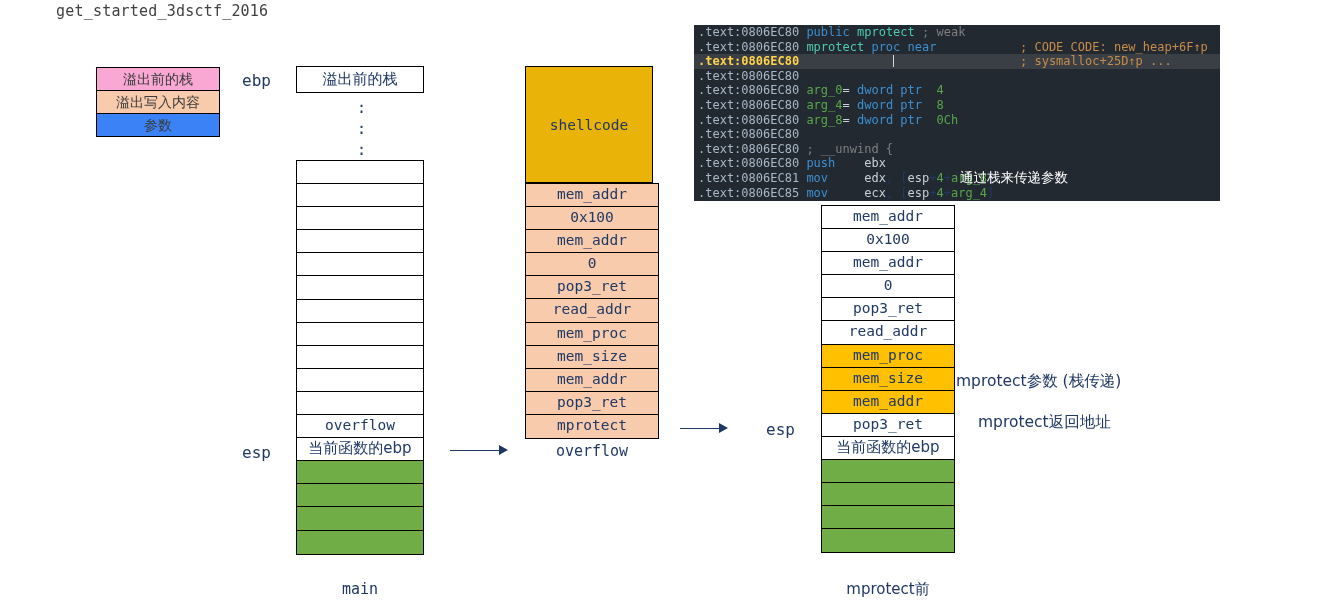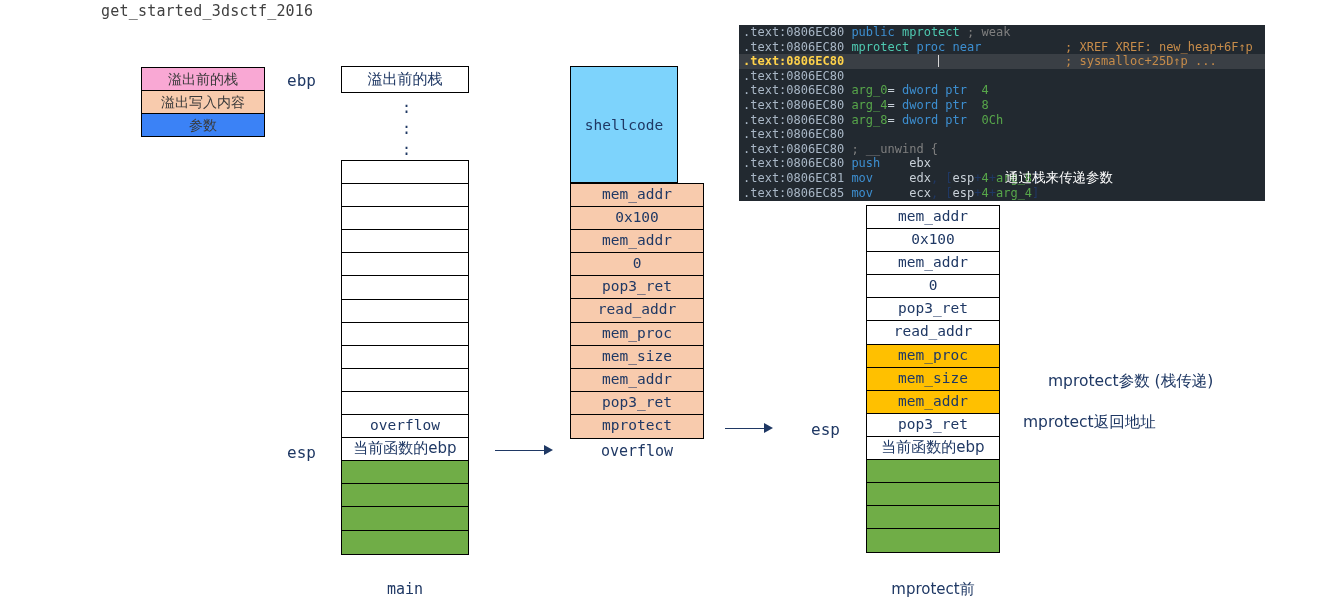--- a/index.html
+++ b/index.html
@@ -1,21 +1,21 @@
 <!DOCTYPE html>
 <html><head>
 <meta charset="utf-8">
 <style>
   html,body{margin:0;padding:0;}
   body{
     width:1330px;height:610px;background:#ffffff;position:relative;
     font-family:"DejaVu Sans Mono","Liberation Mono",monospace;
     color:#1f3864;overflow:hidden;
   }
-  .abs{position:absolute;margin-left:45px;}
+  .abs{position:absolute;}
   
   #title{
     left:56px;top:2px;font-size:15px;color:#404040;
     font-family:"DejaVu Sans Mono","Liberation Mono",monospace;
     letter-spacing:.2px;
   }
   
   #legend{left:96px;top:67px;width:122px;border:1px solid #000;}
   #legend .row{
     height:22px;line-height:22px;text-align:center;font-size:14px;
@@ -118,21 +118,21 @@
     <div class="cell" style="height: 23.1px; line-height: 21.1px; background: rgb(112, 173, 71);"></div>
   </div>
 <div class="abs reg" style="left:242px;top:443px;">esp</div>
 <div class="abs caption" style="left:296px;top:580px;width:128px;">main</div>
 
 <div class="abs" style="left:450px;top:445px;width:58px;display:flex;align-items:center;">
   <div class="arrow-line" style="flex:1;"></div>
     <div class="arrow-head"></div>
 </div>
 
-<div class="abs stack" style="left:525px;top:66px;width:108px;height:117px;background:#7dd3fc;">
+<div class="abs stack" style="left:525px;top:66px;width:128px;height:117px;background:#eab308;">
   <div class="cell" style="height:100%;line-height:117px;border-bottom:none;">shellcode</div>
 </div>
 <div class="abs stack" id="overflow-stack" style="left:525px;top:183px;width:134px;">
     <div class="cell" style="height: 23.1px; line-height: 21.1px; background: rgb(248, 203, 173);">mem_addr</div>
     <div class="cell" style="height: 23.1px; line-height: 21.1px; background: rgb(248, 203, 173);">0x100</div>
     <div class="cell" style="height: 23.1px; line-height: 21.1px; background: rgb(248, 203, 173);">mem_addr</div>
     <div class="cell" style="height: 23.1px; line-height: 21.1px; background: rgb(248, 203, 173);">0</div>
     <div class="cell" style="height: 23.1px; line-height: 21.1px; background: rgb(248, 203, 173);">pop3_ret</div>
     <div class="cell" style="height: 23.1px; line-height: 21.1px; background: rgb(248, 203, 173);">read_addr</div>
     <div class="cell" style="height: 23.1px; line-height: 21.1px; background: rgb(248, 203, 173);">mem_proc</div>
@@ -160,26 +160,26 @@
     <div class="cell" style="height: 23.1px; line-height: 21.1px; background: rgb(255, 192, 0);">mem_size</div>
     <div class="cell" style="height: 23.1px; line-height: 21.1px; background: rgb(255, 192, 0);">mem_addr</div>
     <div class="cell" style="height: 23.1px; line-height: 21.1px; background: rgb(255, 255, 255);">pop3_ret</div>
     <div class="cell cjk" style="height: 23.1px; line-height: 21.1px; background: rgb(255, 255, 255);">当前函数的ebp</div>
     <div class="cell" style="height: 23.1px; line-height: 21.1px; background: rgb(112, 173, 71);"></div>
     <div class="cell" style="height: 23.1px; line-height: 21.1px; background: rgb(112, 173, 71);"></div>
     <div class="cell" style="height: 23.1px; line-height: 21.1px; background: rgb(112, 173, 71);"></div>
     <div class="cell" style="height: 23.1px; line-height: 21.1px; background: rgb(112, 173, 71);"></div>
   </div>
 <div class="abs caption cjkmix" style="left:821px;top:580px;width:134px;">mprotect前</div>
-<div class="abs note" style="left:1003px;top:371px;">mprotect参数 (栈传递)</div>
+<div class="abs note" style="left:956px;top:371px;">mprotect参数 (栈传递)</div>
 <div class="abs note" style="left:978px;top:412px;">mprotect返回地址</div>
 
 <div class="abs" id="ida">
     <div class="ln"><span class="c-addr">.text:0806EC80</span> <span><span class="c-mov">public</span> <span class="c-name">mprotect</span> <span class="c-cmt">; weak</span></span></div>
-    <div class="ln"><span class="c-addr">.text:0806EC80</span> <span><span class="c-name">mprotect</span> <span class="c-mov">proc</span> <span class="c-mov">near</span></span><span class="c-xref" style="position: absolute; left: 326px;">; XREF XREF: new_heap+6F↑p</span></div>
+    <div class="ln"><span class="c-addr">.text:0806EC80</span> <span><span class="c-name">mprotect</span> <span class="c-mov">proc</span> <span class="c-mov">near</span></span><span class="c-xref" style="position: absolute; left: 326px;">; CODE CODE: new_heap+6F↑p</span></div>
     <div class="ln hl"><span class="c-addr-hl">.text:0806EC80</span> <span></span><span class="c-xref" style="position: absolute; left: 326px;">; sysmalloc+25D↑p ...</span><span class="caret"></span></div>
     <div class="ln"><span class="c-addr">.text:0806EC80</span> <span></span></div>
     <div class="ln"><span class="c-addr">.text:0806EC80</span> <span><span class="c-green"><span class="c-green">arg_0</span></span><span class="c-reg">=</span> <span class="c-mov">dword ptr</span>  <span class="c-green">4</span></span></div>
     <div class="ln"><span class="c-addr">.text:0806EC80</span> <span><span class="c-green"><span class="c-green">arg_4</span></span><span class="c-reg">=</span> <span class="c-mov">dword ptr</span>  <span class="c-green">8</span></span></div>
     <div class="ln"><span class="c-addr">.text:0806EC80</span> <span><span class="c-green"><span class="c-green">arg_8</span></span><span class="c-reg">=</span> <span class="c-mov">dword ptr</span>  <span class="c-green">0Ch</span></span></div>
     <div class="ln"><span class="c-addr">.text:0806EC80</span> <span></span></div>
     <div class="ln"><span class="c-addr">.text:0806EC80</span> <span><span class="c-cmt">; __unwind {</span></span></div>
     <div class="ln"><span class="c-addr">.text:0806EC80</span> <span><span class="c-mov">push</span>    <span class="c-reg">ebx</span></span></div>
     <div class="ln"><span class="c-addr">.text:0806EC81</span> <span><span class="c-mov">mov</span>     <span class="c-reg">edx</span>, [<span class="c-reg">esp</span>+<span class="c-green">4</span>+<span class="c-green">arg_8</span>]</span></div>
     <div class="ln"><span class="c-addr">.text:0806EC85</span> <span><span class="c-mov">mov</span>     <span class="c-reg">ecx</span>, [<span class="c-reg">esp</span>+<span class="c-green">4</span>+<span class="c-green">arg_4</span>]</span></div>

